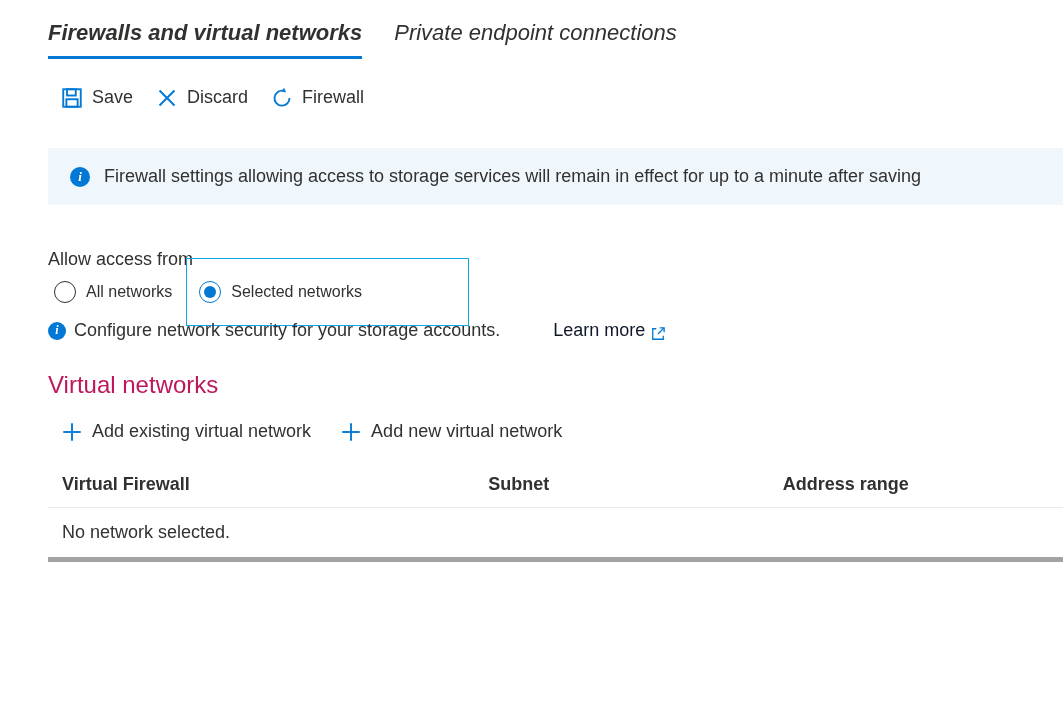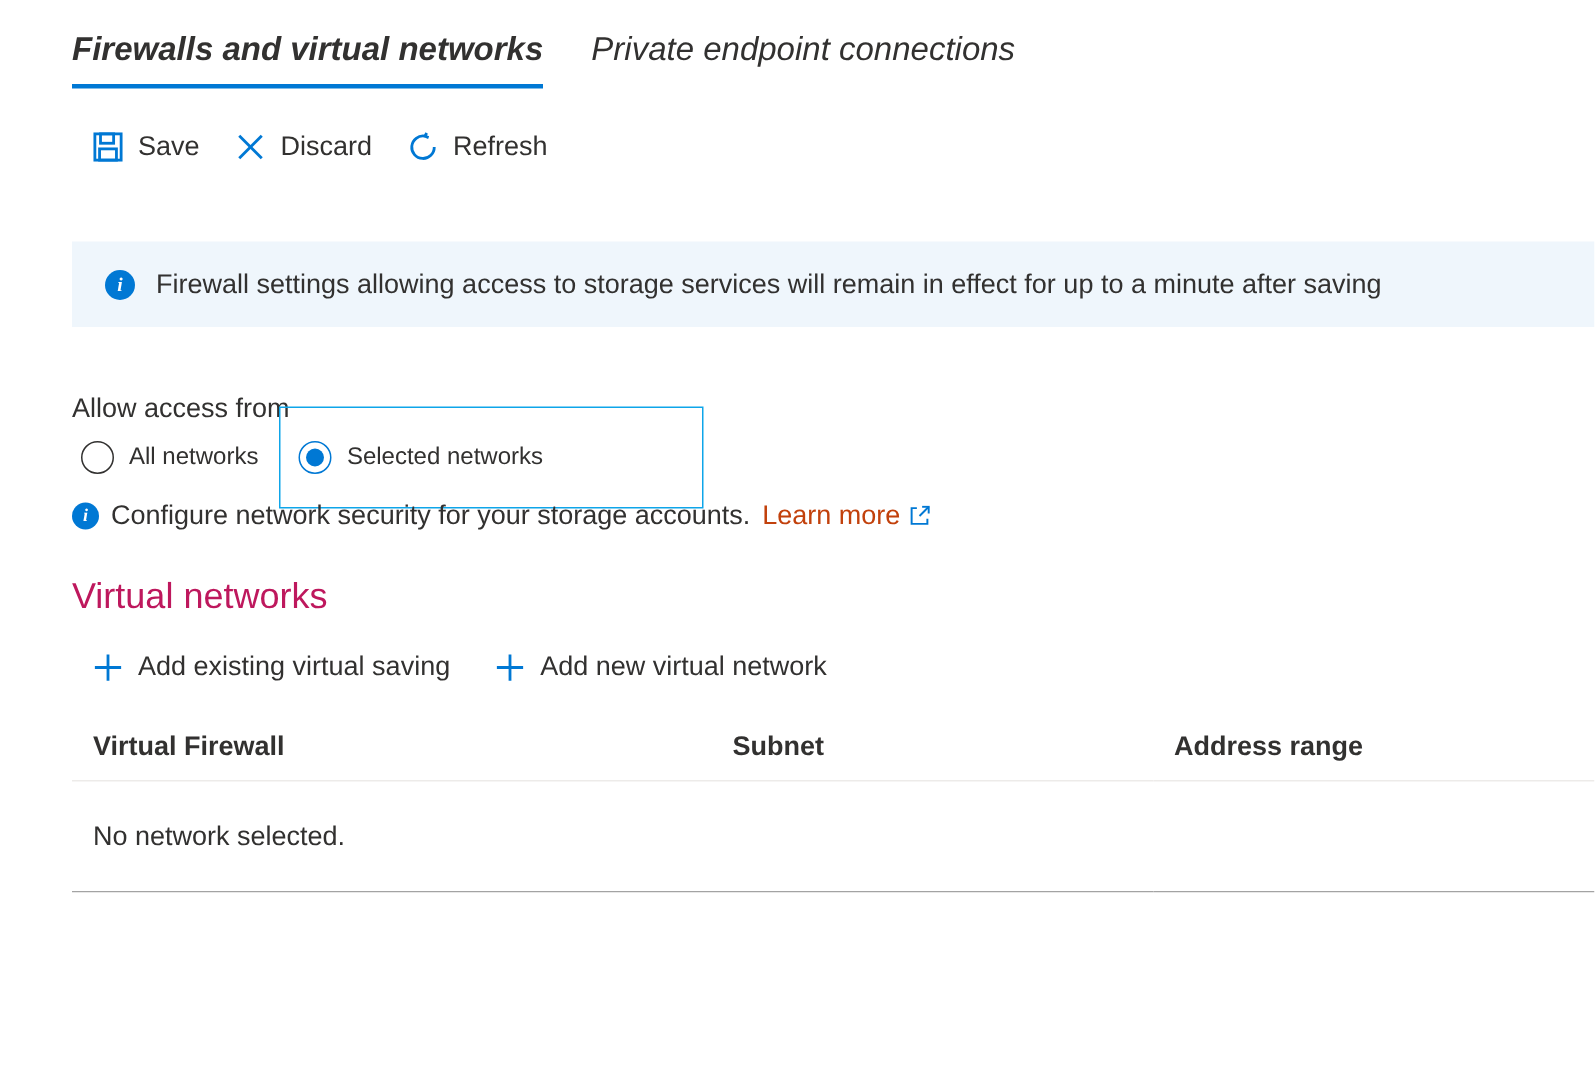--- a/index.html
+++ b/index.html
@@ -37,21 +37,21 @@
     color: #323130;
     border-bottom: 3px solid #0078d4;
   }
 
   
   .toolbar {
     display: flex;
     align-items: center;
     gap: 24px;
     margin-top: 28px;
-    margin-bottom: 53px;
+    margin-bottom: 40px;
     padding-left: 14px;
   }
   .tool-btn {
     display: flex;
     align-items: center;
     gap: 10px;
     cursor: pointer;
     font-size: 18px;
     color: #323130;
   }
@@ -135,25 +135,26 @@
     display: flex;
     align-items: center;
     gap: 8px;
     font-size: 18px;
     margin-bottom: 30px;
   }
   .helper-line .info-icon-circle {
     width: 18px; height: 18px; font-size: 12px;
   }
   .link {
-    color: #c2410c;
+    color: #0f172a;
     cursor: pointer;
     display: inline-flex;
-    align-items: center;
+    align-items: flex-end;
     gap: 6px;
+    margin-left: 45px;
   }
   .link svg { width: 14px; height: 14px; }
 
   
   .vnet-heading {
     font-size: 24px;
     color: #be185d;
     margin-bottom: 22px;
   }
   .vnet-actions {
@@ -178,23 +179,23 @@
     border-collapse: collapse;
   }
   .vnet-table th {
     text-align: left;
     font-weight: 600;
     font-size: 18px;
     padding: 12px 14px;
     border-bottom: 1px solid #edebe9;
   }
   .vnet-table td {
-    padding: 26px 14px;
-    font-size: 18px;
-    border-bottom: 1px solid #a3a3a3;
+    padding: 14px 14px;
+    font-size: 18px;
+    border-bottom: 5px solid #a3a3a3;
     color: #323130;
   }
 </style>
 </head>
 <body>
 
 <div class="page">
 
   <div class="tabs">
     <div class="tab active">Firewalls and virtual networks</div>
@@ -215,21 +216,21 @@
         <line x1="2" y1="2" x2="14" y2="14"></line>
         <line x1="14" y1="2" x2="2" y2="14"></line>
       </svg>
       <span>Discard</span>
     </div>
     <div class="tool-btn">
       <svg viewBox="0 0 16 16" fill="none" stroke="#0078d4" stroke-width="1.5">
         <path d="M14 8 A6 6 0 1 1 9 2.2"></path>
         <polyline points="10,0.5 9,2.2 11,3"></polyline>
       </svg>
-      <span>Refresh</span>
+      <span>Firewall</span>
     </div>
   </div>
 
   <div class="info-bar">
     <span class="info-icon-circle">i</span>
     <span>Firewall settings allowing access to storage services will remain in effect for up to a minute after saving</span>
   </div>
 
   <div class="section-label">Allow access from</div>
 
@@ -262,21 +263,21 @@
   </div>
 
   <div class="vnet-heading">Virtual networks</div>
 
   <div class="vnet-actions">
     <div class="add-btn">
       <svg viewBox="0 0 16 16" stroke-width="1.5">
         <line x1="8" y1="1" x2="8" y2="15"></line>
         <line x1="1" y1="8" x2="15" y2="8"></line>
       </svg>
-      <span>Add existing virtual saving</span>
+      <span>Add existing virtual network</span>
     </div>
     <div class="add-btn">
       <svg viewBox="0 0 16 16" stroke-width="1.5">
         <line x1="8" y1="1" x2="8" y2="15"></line>
         <line x1="1" y1="8" x2="15" y2="8"></line>
       </svg>
       <span>Add new virtual network</span>
     </div>
   </div>
 

